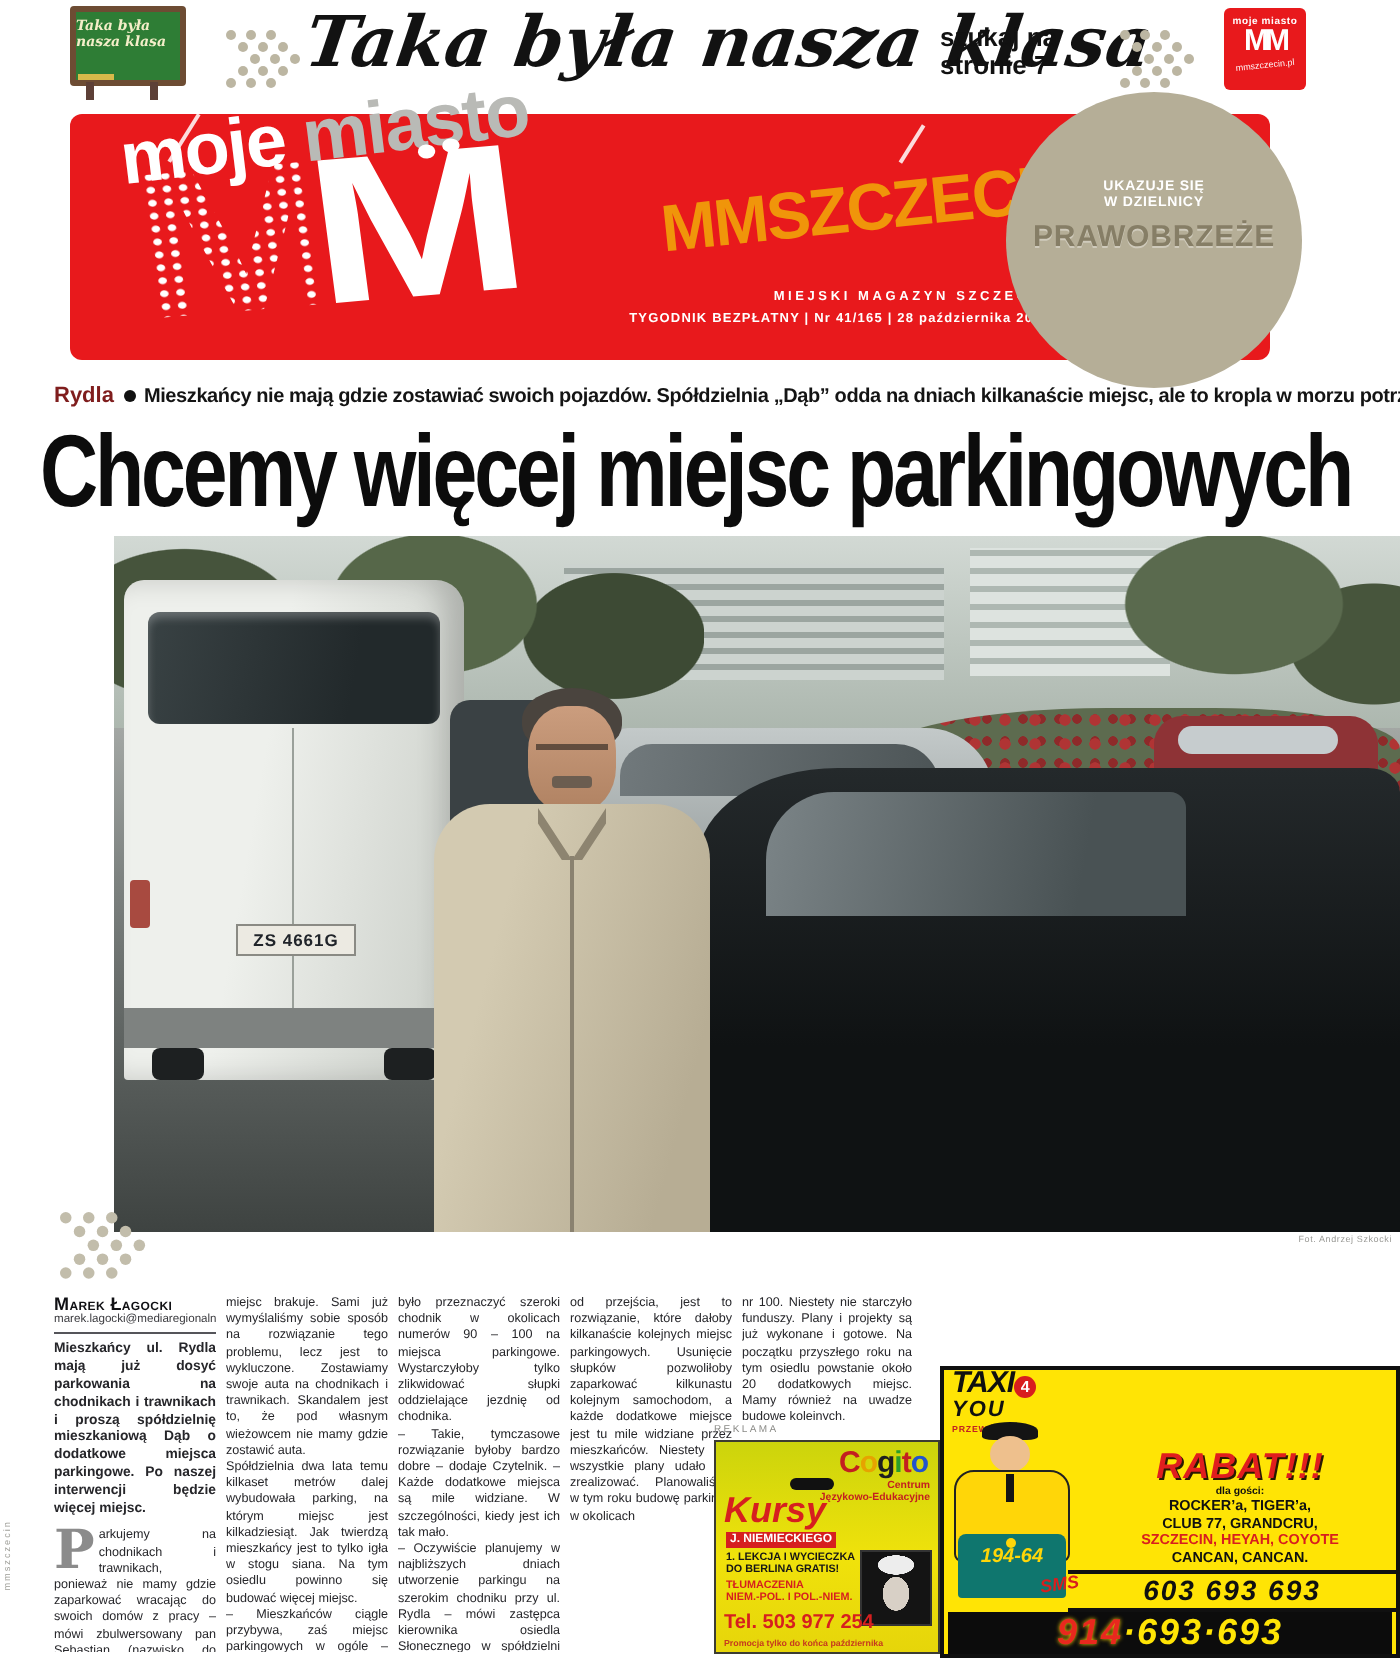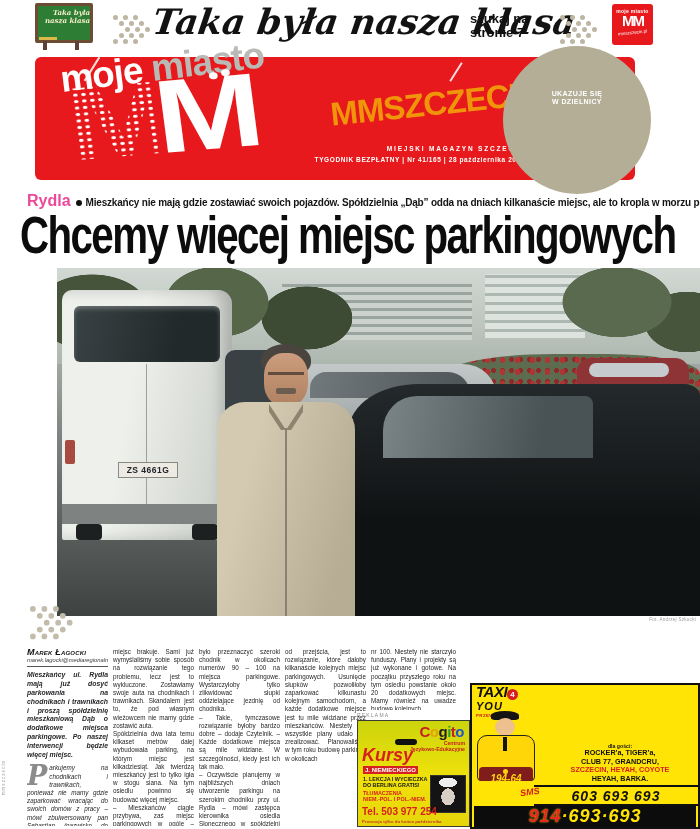--- a/index.html
+++ b/index.html
@@ -10,21 +10,21 @@
   
   .chev{position:absolute;width:5px;height:5px;border-radius:50%;background:currentColor;
         box-shadow:6px 6px,12px 12px,6px 18px,0 24px,
                    10px 0,16px 6px,22px 12px,16px 18px,10px 24px,
                    20px 0,26px 6px,32px 12px,26px 18px,20px 24px;}
 
   
   .chalk{left:33px;top:3px;width:58px;height:48px;}
   .chalk .board{position:absolute;left:2px;top:0;width:52px;height:34px;background:#2e7d35;
         border:3px solid #6d4c33;border-radius:2px;}
-  .chalk .board span{display:block;text-align:right;font-family:"DejaVu Serif",serif;
+  .chalk .board span{display:block;text-align:left;font-family:"DejaVu Serif",serif;
         font-style:italic;font-weight:bold;font-size:7px;line-height:8px;color:#f4eec9;margin-top:3px;}
   .chalk .board span + span{margin-top:0;}
   .chalk .tray{position:absolute;left:6px;top:34px;width:18px;height:3px;background:#d8b94a;}
   .chalk .leg{position:absolute;top:38px;width:4px;height:9px;background:#5d4037;}
   .chalk .leg.l{left:10px;} .chalk .leg.r{left:42px;}
   .chev-a{left:113px;top:15px;color:#bcb6a2;}
   .script-title{left:153px;top:1px;width:315px;font-family:"DejaVu Serif",serif;font-style:italic;
         font-weight:bold;font-size:35px;letter-spacing:0px;color:#121212;transform:skewX(-8deg);white-space:nowrap;}
   .search-hint{left:470px;top:12px;font-size:13px;font-weight:bold;line-height:14px;color:#111;}
   .search-hint span{display:block;}
@@ -61,21 +61,21 @@
   .chev-c{left:497px;top:88px;color:#cdbbab;transform:scale(.62);transform-origin:left top;}
   .badge{position:absolute;left:468px;top:-11px;width:148px;height:148px;border-radius:50%;
         background:#b5ae97;text-align:center;}
   .badge-s{margin-top:44px;font-size:7px;font-weight:bold;color:#fff;line-height:8px;letter-spacing:.4px;}
   .badge-s span{display:block;}
   .badge-b{margin-top:4px;font-size:15px;font-weight:900;color:#867e66;letter-spacing:.4px;
         text-shadow:0 1px 0 rgba(255,255,255,.35);}
 
   
   .kicker{left:27px;top:192px;width:670px;white-space:nowrap;font-size:10px;}
-  .kicker .tag{color:#ec4899;font-weight:900;font-size:16px;margin-right:5px;}
+  .kicker .tag{color:#7f1d1d;font-weight:900;font-size:11px;margin-right:5px;}
   .kdot{display:inline-block;width:6px;height:6px;border-radius:50%;background:#111;margin:0 4px 1px 0;vertical-align:middle;}
   .ktext{font-weight:bold;color:#141414;letter-spacing:-.2px;}
   .headline{left:20px;top:206px;margin:0;font-size:51px;font-weight:900;color:#0c0c0c;
         letter-spacing:-2px;transform:scaleX(.79);transform-origin:left top;white-space:nowrap;}
 
   
   .photo{left:57px;top:268px;width:699px;height:348px;overflow:hidden;background:#15803d;}
   .ph-sky{position:absolute;left:0;top:0;width:643px;height:108px;background:linear-gradient(#d2d9d4,#a8b3aa);}
   .ph-bldg1{position:absolute;left:225px;top:14px;width:190px;height:58px;background:
         repeating-linear-gradient(0deg,#ccd3cf 0 5px,#9ba5a0 5px 8px);}
@@ -131,21 +131,21 @@
         background:#8d8470;clip-path:polygon(0 0,50% 100%,100% 0,100% 30%,50% 130%,0 30%);}
   .man .zip{position:absolute;left:68px;top:84px;width:2px;height:188px;background:#8a8270;}
   .credit{left:430px;top:617px;width:266px;text-align:right;font-size:4.5px;color:#9a9a96;letter-spacing:.3px;}
   .cap-dots{left:30px;top:606px;color:#c2bdab;transform:scale(1.15);transform-origin:left top;}
   .caption{left:72px;top:625px;width:626px;font-size:7.5px;font-weight:bold;color:#15181c;line-height:9px;}
   .cap-bullet{display:inline-block;width:6px;height:6px;border-radius:50%;background:#b0ab98;margin-right:5px;}
 
   
   .col{position:absolute;top:648px;width:81px;height:178px;overflow:hidden;font-size:6.3px;
         line-height:8.2px;text-align:justify;color:#26262a;white-space:pre-line;}
-  .c1{left:27px;white-space:normal;font-style:italic;}
+  .c1{left:27px;white-space:normal;}
   .c2{left:113px;} .c3{left:199px;} .c4{left:285px;}
   .c5{left:371px;width:85px;height:62px;}
   .author{font-variant:small-caps;font-weight:bold;font-size:9px;color:#101014;letter-spacing:.2px;}
   .email{font-size:5.8px;color:#3a3a3e;border-bottom:1px solid #55555a;padding-bottom:2px;margin-bottom:4px;}
   .lead{font-weight:bold;font-size:6.9px;line-height:8.8px;text-align:justify;margin-bottom:5px;}
   .para{text-align:justify;}
   .dropcap{float:left;font-family:"DejaVu Serif",serif;font-size:27px;line-height:22px;color:#8b8b8b;
         margin:1px 2px 0 0;font-weight:bold;}
 
   
@@ -189,21 +189,21 @@
   .tx-clubs{position:absolute;left:70px;top:64px;width:156px;text-align:center;font-size:7.2px;
         font-weight:900;line-height:8.6px;color:#101010;}
   .tx-clubs span{display:block;}
   .tx-clubs .red{color:#d81e1e;}
   .tx-driver{position:absolute;left:3px;top:26px;width:62px;height:86px;}
   .tx-cap{position:absolute;left:16px;top:0;width:28px;height:9px;border-radius:50% 50% 20% 20%;background:#141414;}
   .tx-face{position:absolute;left:20px;top:7px;width:20px;height:18px;border-radius:50%;background:#eec08d;}
   .tx-body{position:absolute;left:2px;top:24px;width:56px;height:44px;border-radius:10px 10px 4px 4px;
         background:#ffd608;border:1px solid #222;}
   .tx-tie{position:absolute;left:28px;top:26px;width:4px;height:14px;background:#141414;}
-  .tx-sign{position:absolute;left:4px;top:56px;width:54px;height:14px;background:#7f1d1d;border-radius:4px 4px 2px 2px;
+  .tx-sign{position:absolute;left:4px;top:56px;width:54px;height:32px;background:#0f766e;border-radius:4px 4px 2px 2px;
         text-align:center;color:#ffd608;font-size:10px;font-weight:900;font-style:italic;line-height:24px;}
   .tx-sign::before{content:"";position:absolute;left:24px;top:2px;width:5px;height:5px;border-radius:50%;background:#ffd608;}
   .tx-smsline{position:absolute;left:62px;top:100px;width:164px;height:17px;border-top:2px solid #101010;
         border-bottom:2px solid #101010;text-align:center;}
   .tx-sms{position:absolute;left:-14px;top:0px;color:#d81e1e;font-weight:900;font-style:italic;
         font-size:9px;transform:rotate(-8deg);}
   .tx-smsnum{font-size:14px;font-weight:900;font-style:italic;color:#101010;letter-spacing:1px;line-height:15px;}
   .tx-big{position:absolute;left:2px;top:121px;width:222px;height:21px;background:#0c0c0c;text-align:center;
         font-size:18px;font-weight:900;font-style:italic;line-height:21px;letter-spacing:1px;}
   .tx-big .p1{color:#e8281e;text-shadow:0 0 2px #ffd608;}
@@ -256,20 +256,21 @@
       <span>MMSZCZECIN</span><span class="tld">.pl</span>
     </div>
     <div class="mag-label">MIEJSKI MAGAZYN SZCZECIN</div>
     <div class="issue">TYGODNIK BEZPŁATNY | Nr 41/165 | 28 października 2010</div>
     <div class="chev chev-c"></div>
     <div class="badge">
       <div class="badge-s">
         <span>UKAZUJE SIĘ</span>
         <span>W DZIELNICY</span>
       </div>
+      <div class="badge-b">PRAWOBRZEŻE</div>
     </div>
   </div>
 
   <div class="abs kicker">
     <span class="tag">Rydla</span><span class="kdot"></span><span class="ktext">Mieszkańcy nie mają gdzie zostawiać swoich pojazdów. Spółdzielnia „Dąb” odda na dniach kilkanaście miejsc, ale to kropla w morzu potrzeb.</span>
   </div>
 
   <h1 class="abs headline">Chcemy więcej miejsc parkingowych</h1>
 
   <figure class="abs photo" style="margin:0;">
@@ -350,26 +351,27 @@
     <div class="cg-phone">Tel. 503 977 254</div>
     <div class="cg-note">Promocja tylko do końca października</div>
   </div>
 
   <div class="abs ad-taxi">
     <div class="tx-logo">
       <span class="tx-taxi">TAXI</span><span class="tx-4">4</span><br>
       <span class="tx-you">YOU</span>
       <span class="tx-sub">PRZEWÓZ OSÓB</span>
     </div>
+    <div class="tx-rabat">RABAT!!!</div>
     <div class="tx-guests">dla gości:</div>
     <div class="tx-clubs">
       <span>ROCKER’a, TIGER’a,</span>
       <span>CLUB 77, GRANDCRU,</span>
       <span class="red">SZCZECIN, HEYAH, COYOTE</span>
-      <span>HEYAH, BARKA.</span>
+      <span>CANCAN, CANCAN.</span>
     </div>
     <div class="tx-driver">
       <div class="tx-cap"></div>
       <div class="tx-face"></div>
       <div class="tx-body"></div>
       <div class="tx-tie"></div>
       <div class="tx-sign">194-64</div>
     </div>
     <div class="tx-smsline">
       <span class="tx-sms">SMS</span>

